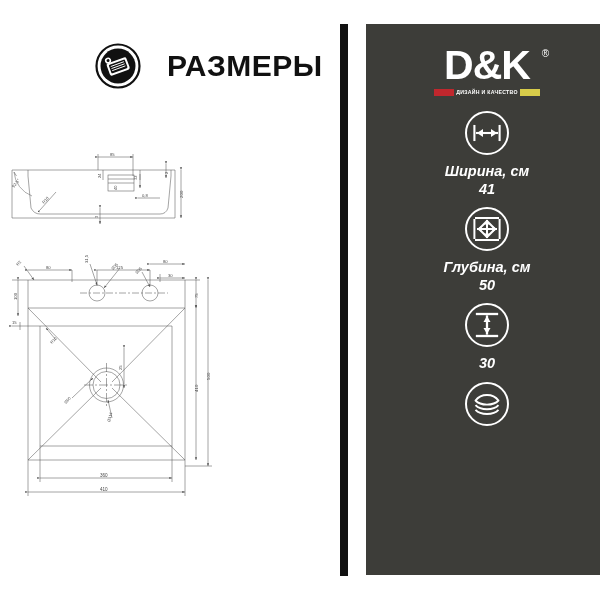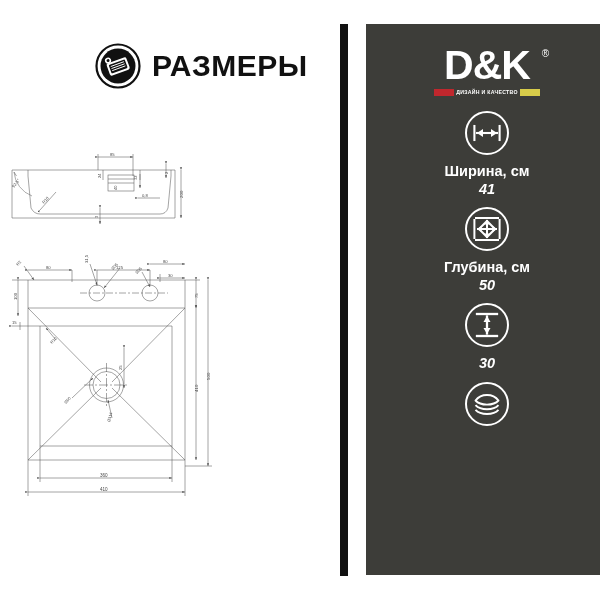--- a/index.html
+++ b/index.html
@@ -29,21 +29,21 @@
     background: #ffffff;
   }
 
   
   #header {
     position: absolute;
     left: 95px; top: 42px;
     width: 245px; height: 48px;
     display: flex;
     align-items: center;
-    gap: 11px;
+    gap: 26px;
   }
   #header-icon {
     width: 46px; height: 46px;
     flex: 0 0 46px;
     position: relative;
   }
   #header-title {
     font-size: 30px;
     font-weight: bold;
     letter-spacing: 0.5px;
@@ -148,20 +148,21 @@
     margin-bottom: 7px;
     box-sizing: border-box;
   }
   .feature-label {
     font-size: 14.5px;
     color: #ffffff;
     font-weight: bold;
     text-align: center;
     line-height: 1.25;
     max-width: 200px;
+    font-style: italic;
   }
   .feature-value {
     font-size: 14.5px;
     color: #ffffff;
     font-weight: bold;
     text-align: center;
     line-height: 1.25;
     font-style: italic;
   }
 </style>

